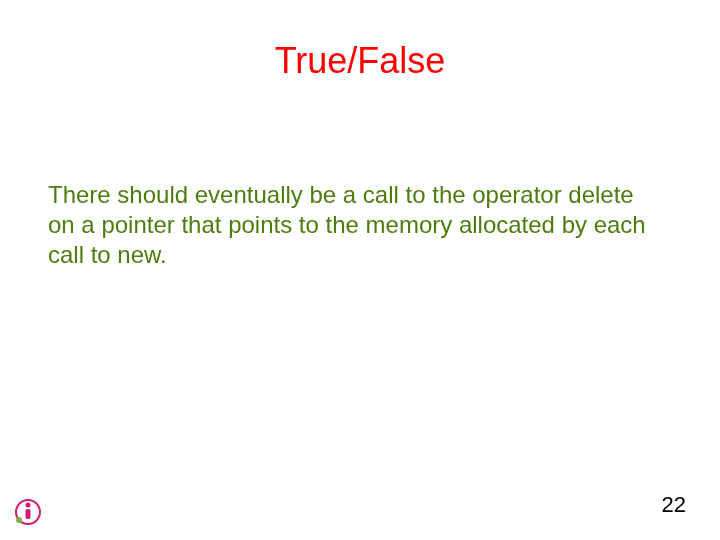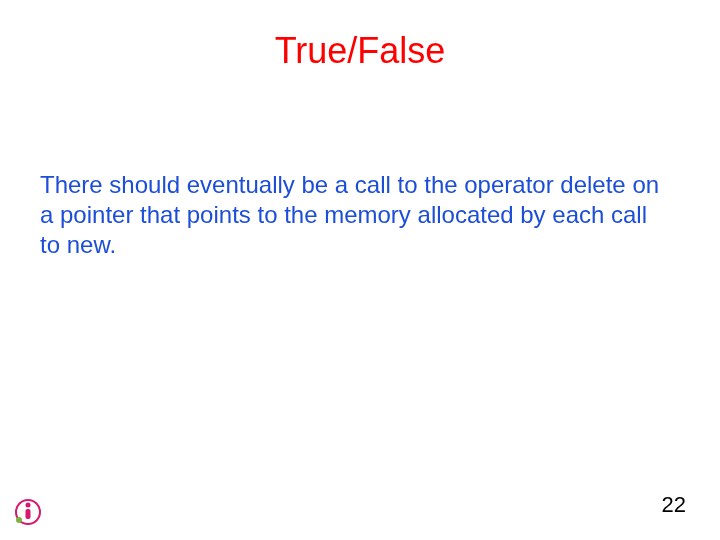--- a/index.html
+++ b/index.html
@@ -19,32 +19,33 @@
       width: 100%;
       height: 100%;
       position: relative;
       padding: 0;
     }
     .title {
       color: #ff0000;
       font-size: 36px;
       font-weight: normal;
       text-align: center;
-      padding-top: 30px;
+      padding-top: 40px;
       font-family: Arial, sans-serif;
     }
     .body-text {
-      color: #1d4ed8;
+      color: #4d7c0f;
       font-size: 24px;
       font-weight: normal;
       padding-left: 40px;
       padding-right: 60px;
       padding-top: 98px;
       line-height: 1.25;
       font-family: Arial, sans-serif;
+      margin-left: 8px;
     }
     .body-text .indent {
       display: block;
     }
     .page-number {
       position: absolute;
       bottom: 22px;
       right: 34px;
       font-size: 22px;
       color: #000000;

